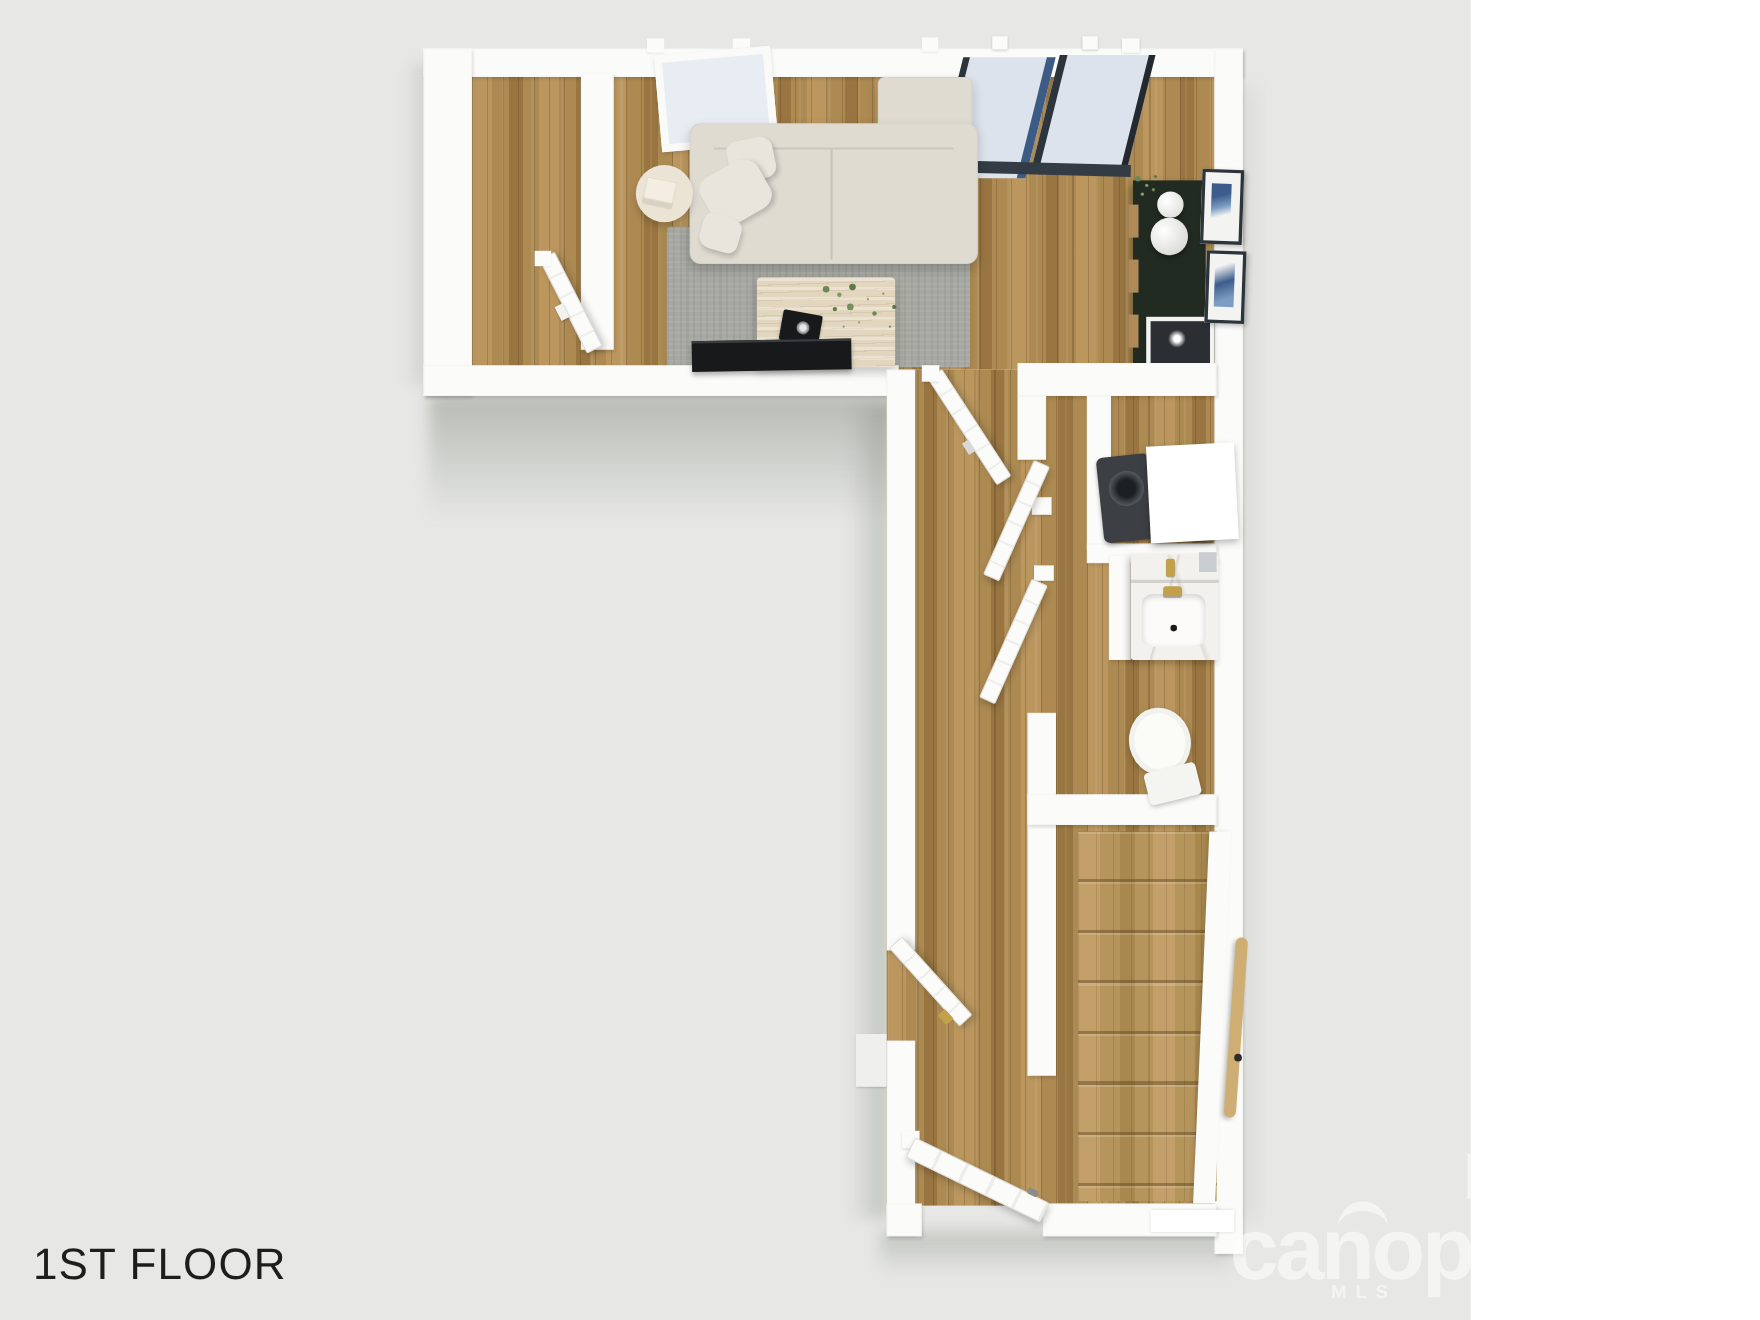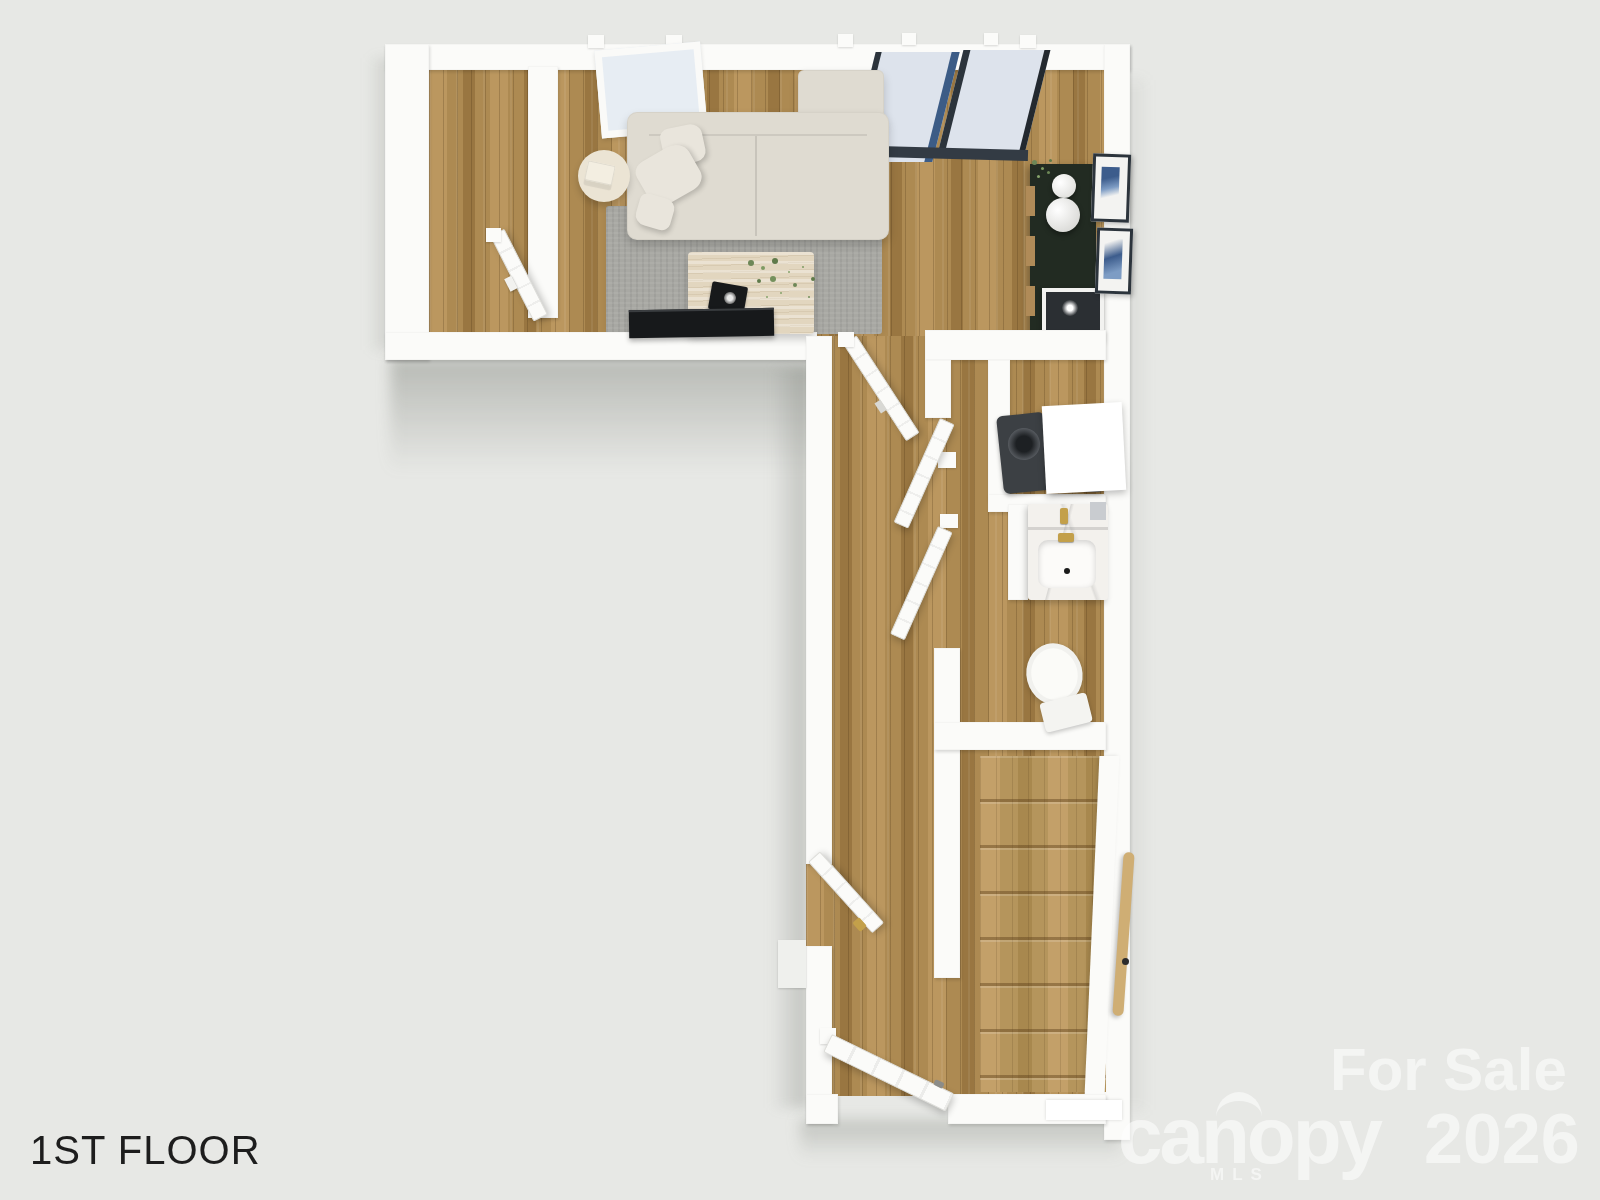--- a/index.html
+++ b/index.html
@@ -1,16 +1,16 @@
 <!DOCTYPE html>
 <html style="--background: #e7e8e5; --wall: #fbfbf9; --wood: #ad8a52; --wood_light: #bb975f; --wood_dark: #997641; --rug: #a8a8a3; --sofa: #dfdbd1; --cushion: #e9e5dc; --travertine: #e2d6bf; --side_table: #ebe4d4; --tv: #17191b; --console: #222b22; --shelf_wood: #b08b58; --glass: #dde3ec; --glass_blue: #3c5c86; --frame_dark: #2c343c; --marble: #f3f1ed; --gold: #c3a04a; --porcelain: #fbfbf8; --appliance: #3c4044; --rail: #cfae74; --plant: #6d8757; --art_blue: #3c5c8c; --text: #1d1d1d; --watermark: rgba(255,255,255,0.55);"><head>
 <meta charset="utf-8">
 <style>
   html,body{margin:0;padding:0;}
-  .stage{position:relative;width:1600px;height:1200px;overflow:hidden;
+  .stage{position:relative;width:1337px;height:1200px;overflow:hidden;
          background:var(--background);font-family:"Liberation Sans",sans-serif;}
   .abs{position:absolute;}
   
   .wall{position:absolute;background:var(--wall);
         box-shadow:1px 2px 3px rgba(0,0,0,.14), inset 0 0 0 1px rgba(0,0,0,.025);}
   .nub{position:absolute;background:var(--wall);box-shadow:0 1px 2px rgba(0,0,0,.15);}
   .wood{position:absolute;
     background:
       repeating-linear-gradient(90deg, rgba(255,255,255,.07) 0 2px, rgba(255,255,255,0) 2px 27px),
       repeating-linear-gradient(90deg, rgba(62,40,12,.22) 0 1px, rgba(62,40,12,0) 1px 14px),

